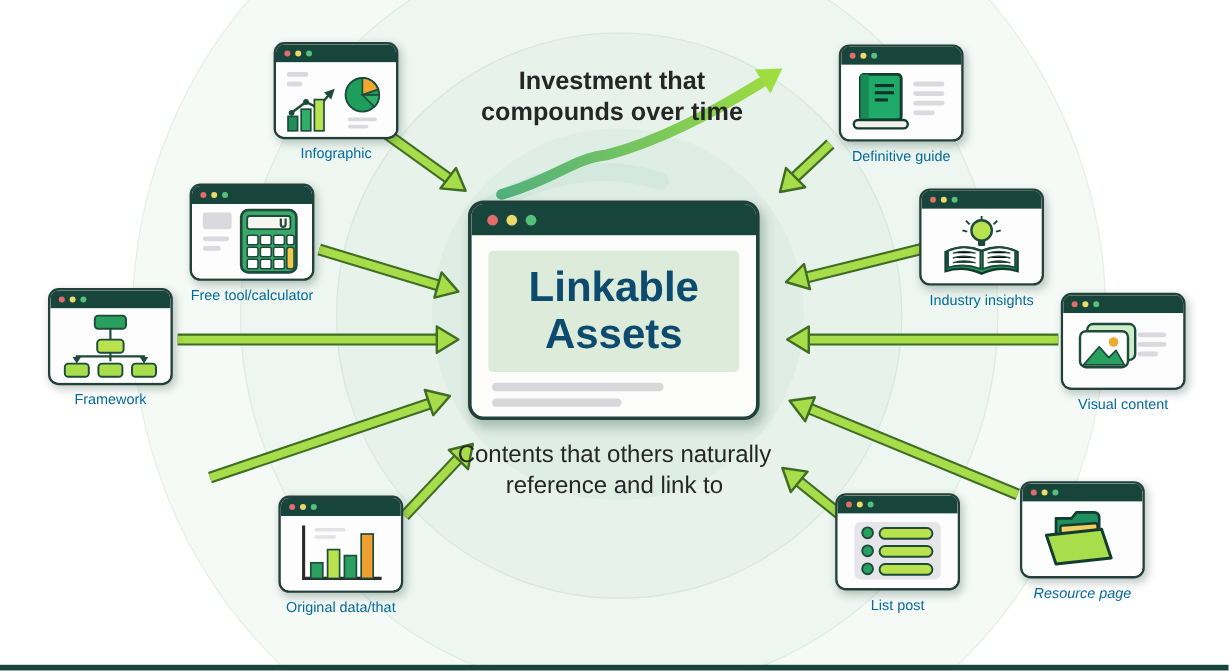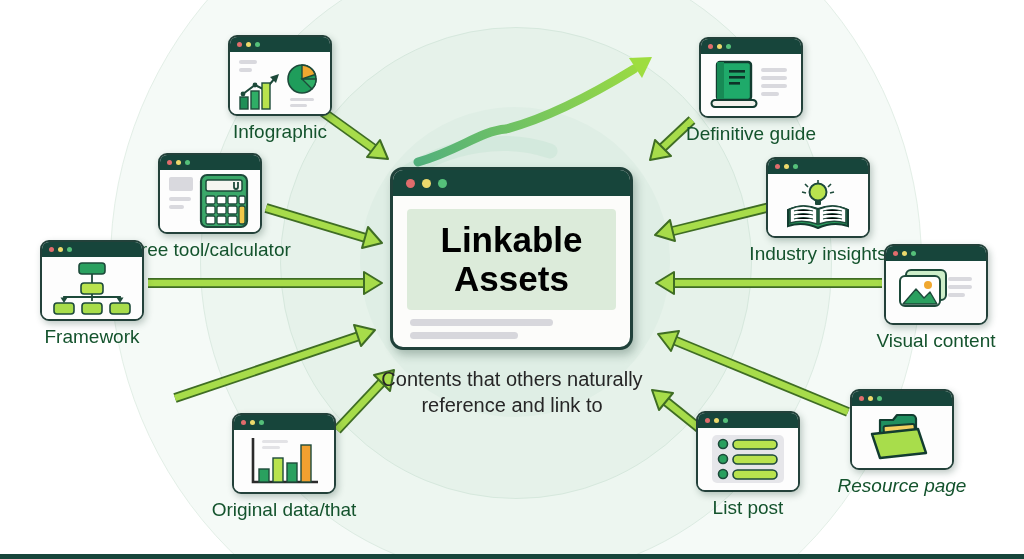--- a/index.html
+++ b/index.html
@@ -19,30 +19,30 @@
   .caption.bottom{left:378px;top:366px;width:268px;font-size:20px;font-weight:500;line-height:1.3;}
   
   .card{position:absolute;z-index:3;}
   .win{width:100px;border:2px solid #23413a;border-radius:9px;background:#fdfdfd;
     box-shadow:2px 3px 7px rgba(25,60,48,.28);overflow:hidden;}
   .tbar{height:15px;background:#17453b;display:flex;align-items:center;gap:4px;padding-left:7px;}
   .dot{width:5px;height:5px;border-radius:50%;}
   .dot.r{background:#e06c6c}.dot.y{background:#ecd96c}.dot.g{background:#55c07a}
   .wbody{height:62px;background:#fdfdfd;display:flex;align-items:center;justify-content:center;}
   .lbl{position:absolute;top:86px;left:50%;transform:translateX(-50%);
-    font-size:19px;font-weight:500;color:#14532d;white-space:nowrap;}
+    font-size:12px;font-weight:500;color:#0369a1;white-space:nowrap;}
   
   .center-win{position:absolute;left:390px;top:167px;width:243px;height:183px;z-index:3;
     border:3px solid #20413a;border-radius:13px;background:#fcfcfa;
     box-shadow:3px 5px 10px rgba(25,60,48,.3);overflow:hidden;box-sizing:border-box;}
   .center-win .tbar{height:26px;padding-left:13px;gap:7px;}
   .center-win .dot{width:9px;height:9px;}
   .center-panel{margin:13px 14px 9px 14px;height:101px;background:#dcebda;border-radius:4px;
     display:flex;align-items:center;justify-content:center;}
-  .center-title{font-size:35px;font-weight:700;color:#000000;text-align:center;line-height:1.1;width:180px;}
+  .center-title{font-size:35px;font-weight:700;color:#0c4a6e;text-align:center;line-height:1.1;width:180px;}
   .bar-line{background:#d7d7dc;border-radius:4px;height:7px;margin-left:17px;}
   .bl1{width:143px;margin-top:2px;}
   .bl2{width:108px;margin-top:6px;}
   .bottom-bar{position:absolute;left:0;bottom:0;width:1024px;height:5px;background:#17453b;z-index:5;}
 </style>
 </head>
 <body>
 
 <div class="canvas">
 
@@ -110,20 +110,21 @@
       <line x1="848" y1="412" x2="671" y2="339" stroke="#a7dc4a" stroke-width="6.5"></line>
       <polygon points="658,334 679,331 671,351" fill="#a7dc4a" stroke="#3f6d24" stroke-width="2" stroke-linejoin="round"></polygon>
     </g>
     <g>
       <line x1="704" y1="432" x2="663" y2="399" stroke="#3f6d24" stroke-width="10"></line>
       <line x1="704" y1="432" x2="663" y2="399" stroke="#a7dc4a" stroke-width="6.5"></line>
       <polygon points="652,390 673,393 659,410" fill="#a7dc4a" stroke="#3f6d24" stroke-width="2" stroke-linejoin="round"></polygon>
     </g>
   </svg>
 
+  <div class="caption top">Investment that compounds over time</div>
 
   <div class="caption bottom">Contents that others naturally reference and link to</div>
 
   <div class="center-win">
     <div class="tbar">
       <span class="dot r"></span>
       <span class="dot y"></span>
       <span class="dot g"></span>
     </div>
     <div class="center-panel">
@@ -319,21 +320,21 @@
             <rect x="10" y="13" width="40" height="30" rx="5" fill="#ffffff" stroke="#1d4a3a" stroke-width="2"></rect>
             <circle cx="38" cy="22" r="4" fill="#f0a830"></circle>
             <path d="M13,41 L26,26 L34,35 L40,29 L47,41 Z" fill="#2aa05f" stroke="#1d4a3a" stroke-width="1.4" stroke-linejoin="round"></path>
           </g>
         </svg>
       </div>
     </div>
     <div class="lbl">Visual content</div>
   </div>
 
-  <div class="card" style="left:850px;top:389px;font-style:italic;">
+  <div class="card" style="left:850px;top:401px;font-style:italic;">
     <div class="win">
       <div class="tbar">
         <span class="dot r"></span>
           <span class="dot y"></span>
           <span class="dot g"></span>
       </div>
       <div class="wbody">
         <svg width="92" height="58" viewBox="0 0 92 58">
           <path d="M24,12 h13 l4,-5 h15 a4,4 0 0 1 4,4 v25 h-36 z" fill="#1f8f5f" stroke="#123c30" stroke-width="2.2" stroke-linejoin="round"></path>
           <rect x="28" y="17" width="31" height="17" rx="2" fill="#f0d060" stroke="#123c30" stroke-width="2" transform="rotate(-4 43 25)"></rect>

